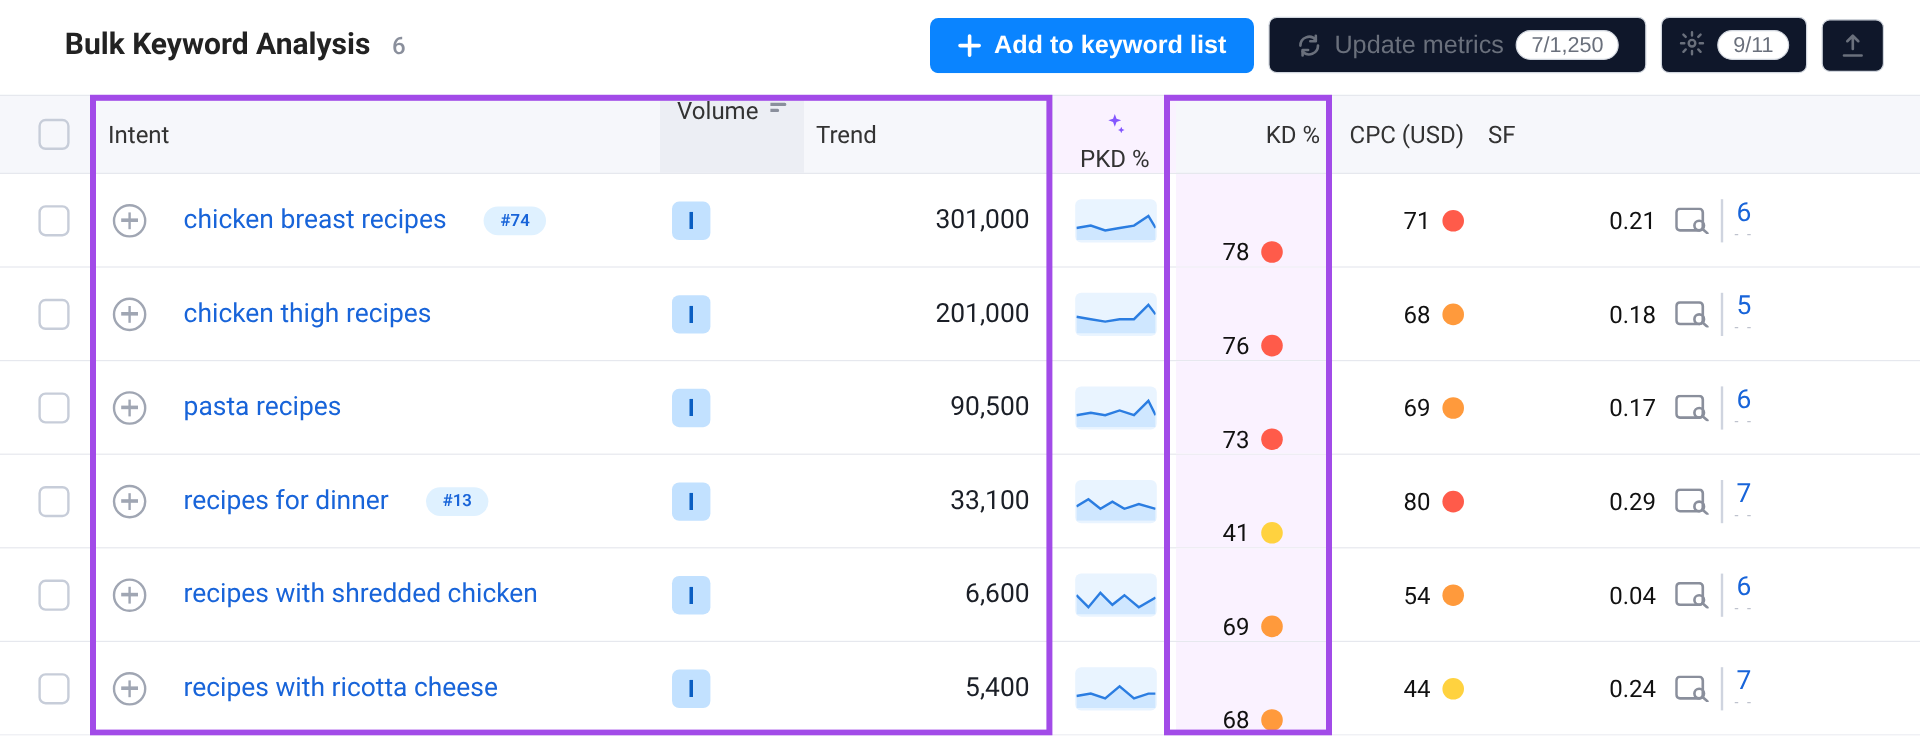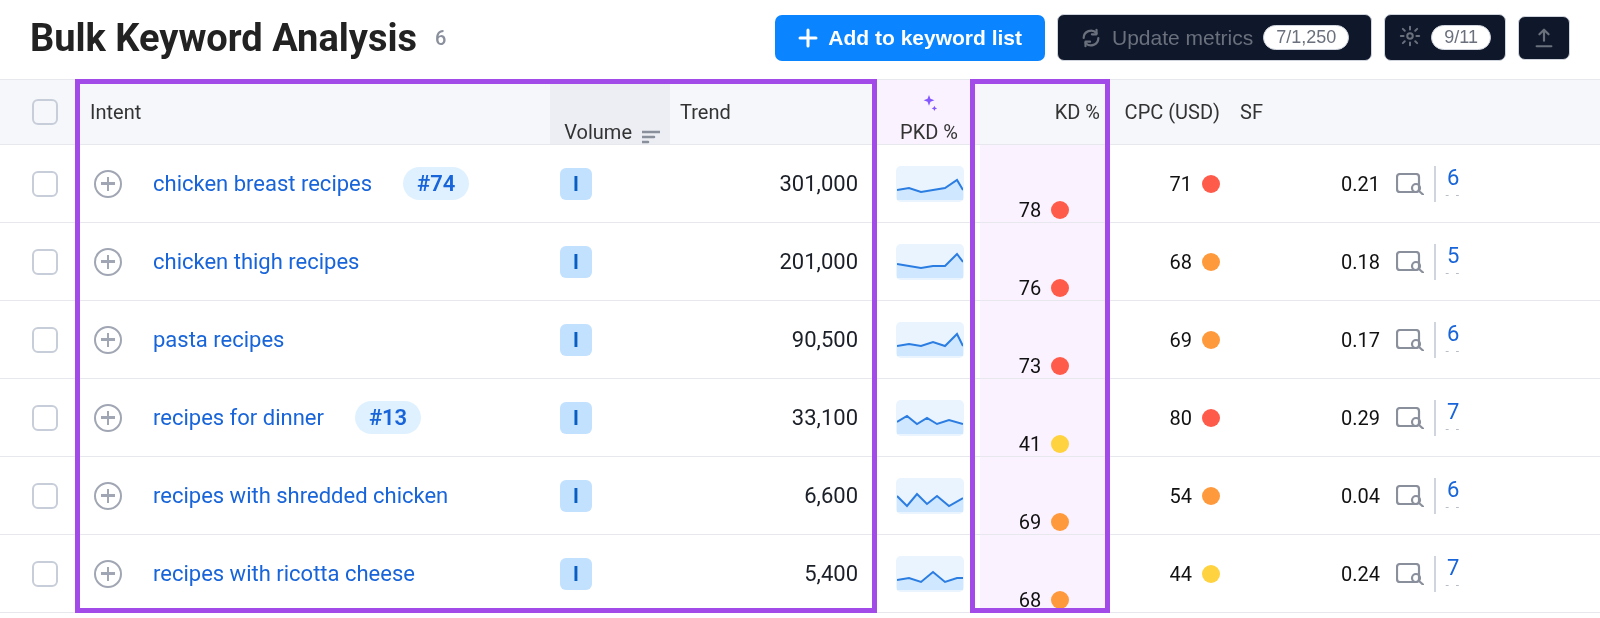--- a/index.html
+++ b/index.html
@@ -9,21 +9,21 @@
     font-size: 20px;
     color: #111;
     background: #fff;
   }
   .topbar {
     display: flex;
     align-items: center;
     padding: 14px 30px 18px 30px;
     gap: 12px;
   }
-  .title { font-weight: 700; font-size: 38px; color: #222; }
+  .title { font-weight: 700; font-size: 25px; color: #222; margin-left: 24px; }
   .title-count { color: #8a8f9c; font-weight: 500; margin-left: 6px; }
   .spacer { flex: 1 1 auto; }
   .btn {
     display: inline-flex; align-items: center; gap: 10px;
     border-radius: 7px; font-size: 21px; padding: 10px 22px;
     border: 1.5px solid transparent; cursor: pointer; white-space: nowrap;
   }
   .btn-primary { background: #0a84ff; color: #fff; font-weight: 600; }
   .btn-ghost { background: #0f172a; border-color: #d0d5dd; color: #6a707c; font-weight: 400; }
   .btn-ghost .pill, .pill {
@@ -49,37 +49,37 @@
   }
   .row { height: 78px; }
   .cell { padding: 0 10px; }
   .cell.right { text-align: right; }
   .cell.center { text-align: left; }
   .checkbox {
     width: 26px; height: 26px; border: 2px solid #c7cdd9; border-radius: 6px; margin-left: 22px;
   }
   .head-volume {
     background: #eceef4;
-    display:flex; align-items:flex-end; justify-content:flex-end; gap:10px; height:100%;
+    display:flex; align-items:flex-start; justify-content:flex-end; gap:10px; height:100%;
   }
   .sort-icon { color:#8a8f9c; }
   .keyword-cell { display:flex; align-items:center; gap:31px; padding-left: 14px; }
   .expand {
     width: 28px; height: 28px; border: 2.5px solid #a0a6b3; border-radius: 50%;
     display:flex; align-items:center; justify-content:center; position:relative;
   }
   .expand::before, .expand::after {
     content:""; position:absolute; background:#a0a6b3;
   }
   .expand::before { width: 14px; height: 2.5px; }
   .expand::after  { height: 14px; width: 2.5px; }
   .kw-link { color:#1864d9; font-size:22px; }
   .rank-pill {
     background:#dff1ff; color:#1864d9; font-weight:600;
-    border-radius: 999px; padding: 4px 14px; font-size: 22px;
+    border-radius: 999px; padding: 4px 14px; font-size: 14px;
   }
   .intent-badge {
     display:inline-flex; align-items:center; justify-content:center;
     width:32px; height:32px; background:#c2e1ff; color:#0a5ec2;
     font-weight:700; border-radius:6px;
   }
   .vol { font-size:22px; color:#1b1f27; padding-right: 22px; }
   .trend-chip {
     width: 68px; height: 36px; background:#e9f4ff; border-radius:5px;
     display:flex; align-items:center; justify-content:center; margin: 0 auto;

